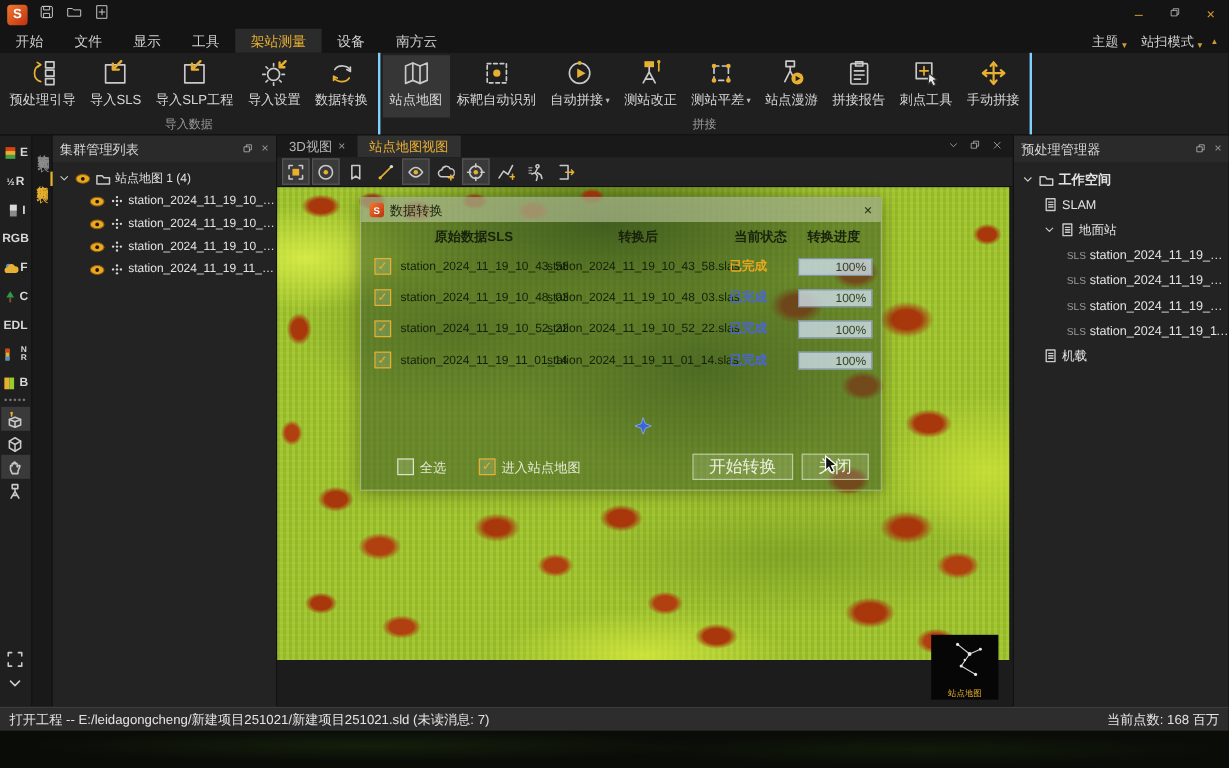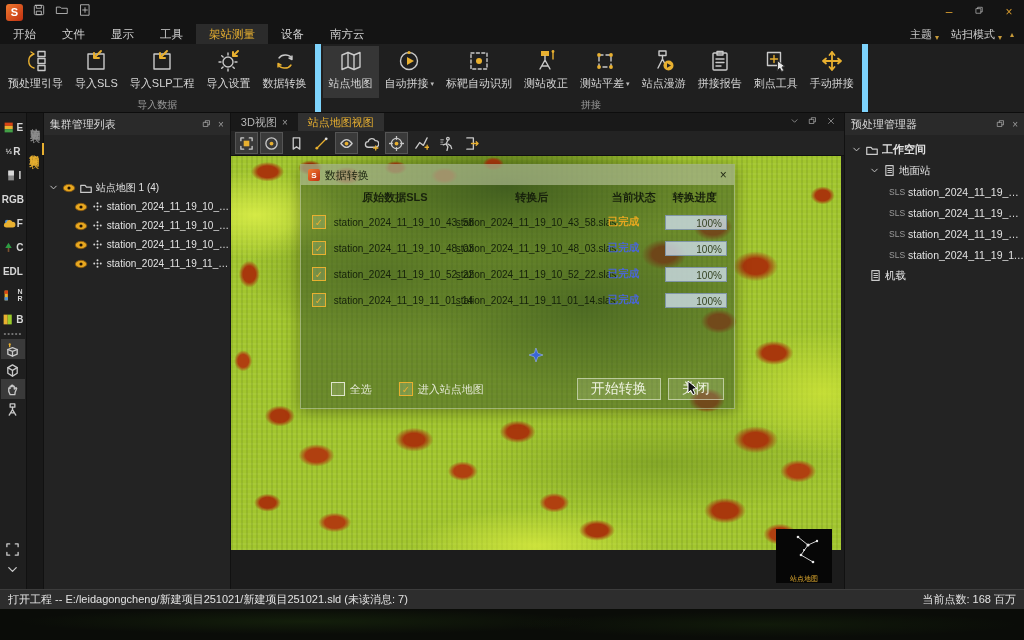--- a/index.html
+++ b/index.html
@@ -21,21 +21,21 @@
   
   .menubar{height:20px;display:flex;align-items:stretch;background:#141414;font-size:11.5px;color:#cfcfcf;}
   .menu-item{padding:0 13px;display:flex;align-items:center;}
   .menu-item.active{background:#2b2b2b;color:#e8b030;}
   .menu-right{display:flex;align-items:center;gap:4px;padding-right:10px;font-size:11px;}
   .menu-right .mi{display:flex;align-items:flex-end;gap:3px;padding:0 4px;}
   .caret{color:#c79a3a;font-size:8px;}
 
   
   .ribbon{height:68px;background:#1f1f1f;display:flex;border-bottom:1px solid #0d0d0d;}
-  .rgroup{display:flex;flex-direction:column;border-right:6px solid #7dd3fc;}
+  .rgroup{display:flex;flex-direction:column;border-right:2px solid #7dd3fc;}
   .rgroup-items{display:flex;flex:1;align-items:stretch;padding:2px 2px 0 2px;}
   .ritem{display:flex;flex-direction:column;align-items:center;justify-content:flex-start;
          padding:3px 6px 1px 6px;gap:3px;color:#d6d6d6;font-size:11px;white-space:nowrap;position:relative;}
   .ritem.active{background:#363636;}
   .ritem .rlabel{display:flex;align-items:center;gap:2px;}
   .ritem .dd{color:#bbb;font-size:7px;}
   .rgroup-label{text-align:center;font-size:10px;color:#9a9a9a;height:14px;line-height:13px;}
 
   
   .main{height:476px;display:flex;}
@@ -287,39 +287,39 @@
                 <path d="M9 3.5V18M15 6v14.5"></path>
               </svg>
             </span>
             <div class="rlabel">
               <span>站点地图</span>
             </div>
           </div>
           <div class="ritem">
             <span class="ic">
               <svg width="24" height="24" viewBox="0 0 24 24">
+                <path stroke-dasharray="3 2.4" d="M4 4h16v16H4z"></path>
+                <circle cx="12" cy="12" r="3" fill="#e8b030" stroke="none"></circle>
+              </svg>
+            </span>
+            <div class="rlabel">
+              <span>标靶自动识别</span>
+            </div>
+          </div>
+          <div class="ritem">
+            <span class="ic">
+              <svg width="24" height="24" viewBox="0 0 24 24">
                 <circle cx="12" cy="12" r="8.5"></circle>
                 <path fill="#e8b030" stroke="none" d="M10 8l7 4-7 4z"></path>
                 <circle cx="12" cy="3.5" r="1.6" fill="#e8b030" stroke="none"></circle>
               </svg>
             </span>
             <div class="rlabel">
               <span>自动拼接</span>
               <span class="dd">▾</span>
-            </div>
-          </div>
-          <div class="ritem">
-            <span class="ic">
-              <svg width="24" height="24" viewBox="0 0 24 24">
-                <path stroke-dasharray="3 2.4" d="M4 4h16v16H4z"></path>
-                <circle cx="12" cy="12" r="3" fill="#e8b030" stroke="none"></circle>
-              </svg>
-            </span>
-            <div class="rlabel">
-              <span>标靶自动识别</span>
             </div>
           </div>
           <div class="ritem">
             <span class="ic">
               <svg width="24" height="24" viewBox="0 0 24 24">
                 <rect x="7" y="2" width="8" height="5" fill="#e8b030" stroke="none"></rect>
                 <path d="M11 7v4M11 11l-5 9M11 11l5 9M7.8 17h6.4"></path>
                 <path stroke="#e8b030" d="M19 3v7"></path>
                 <circle cx="19" cy="2.5" r="1.4" fill="#e8b030" stroke="none"></circle>
               </svg>
@@ -561,21 +561,21 @@
                 <svg width="10" height="10" viewBox="0 0 24 24">
                   <rect x="4" y="8" width="10" height="10"></rect>
                   <path d="M8 8V4h10v10h-4"></path>
                 </svg>
               </span>
             </span>
           <span>×</span>
         </span>
       </div>
       <div class="ptree" id="cluster-tree">
-          <div class="trow" style="padding-left: 4px; margin-top: 39px;">
+          <div class="trow" style="padding-left: 4px;">
             <span class="ic">
               <svg width="11" height="11" viewBox="0 0 16 16">
                 <path d="M4 6l4 4 4-4"></path>
               </svg>
             </span>
             <span class="ic">
               <svg width="14" height="14" viewBox="0 0 16 16">
                 <ellipse cx="8" cy="8" rx="6.5" ry="4.2" fill="#e8a820" stroke="#8a5a10" stroke-width="1"></ellipse>
                 <circle cx="8" cy="8" r="1.8" fill="#241504" stroke="none"></circle>
               </svg>
@@ -895,20 +895,29 @@
             </span>
             <span class="ic">
               <svg width="14" height="14" viewBox="0 0 16 16">
                 <path d="M2 5h5l1.5 2H14v6H2z"></path>
               </svg>
             </span>
             <span class="tname">工作空间</span>
           </div>
           <div class="trow rrow" style="padding-left: 24px;">
             <span class="ic">
+              <svg width="13" height="13" viewBox="0 0 16 16">
+                <rect x="3.5" y="2" width="9" height="12"></rect>
+                <path d="M6 5.5h4.5M6 8h4.5M6 10.5h4.5"></path>
+              </svg>
+            </span>
+            <span class="tname">SLAM</span>
+          </div>
+          <div class="trow rrow" style="padding-left: 24px;">
+            <span class="ic">
               <svg width="11" height="11" viewBox="0 0 16 16">
                 <path d="M4 6l4 4 4-4"></path>
               </svg>
             </span>
             <span class="ic">
               <svg width="13" height="13" viewBox="0 0 16 16">
                 <rect x="3.5" y="2" width="9" height="12"></rect>
                 <path d="M6 5.5h4.5M6 8h4.5M6 10.5h4.5"></path>
               </svg>
             </span>

